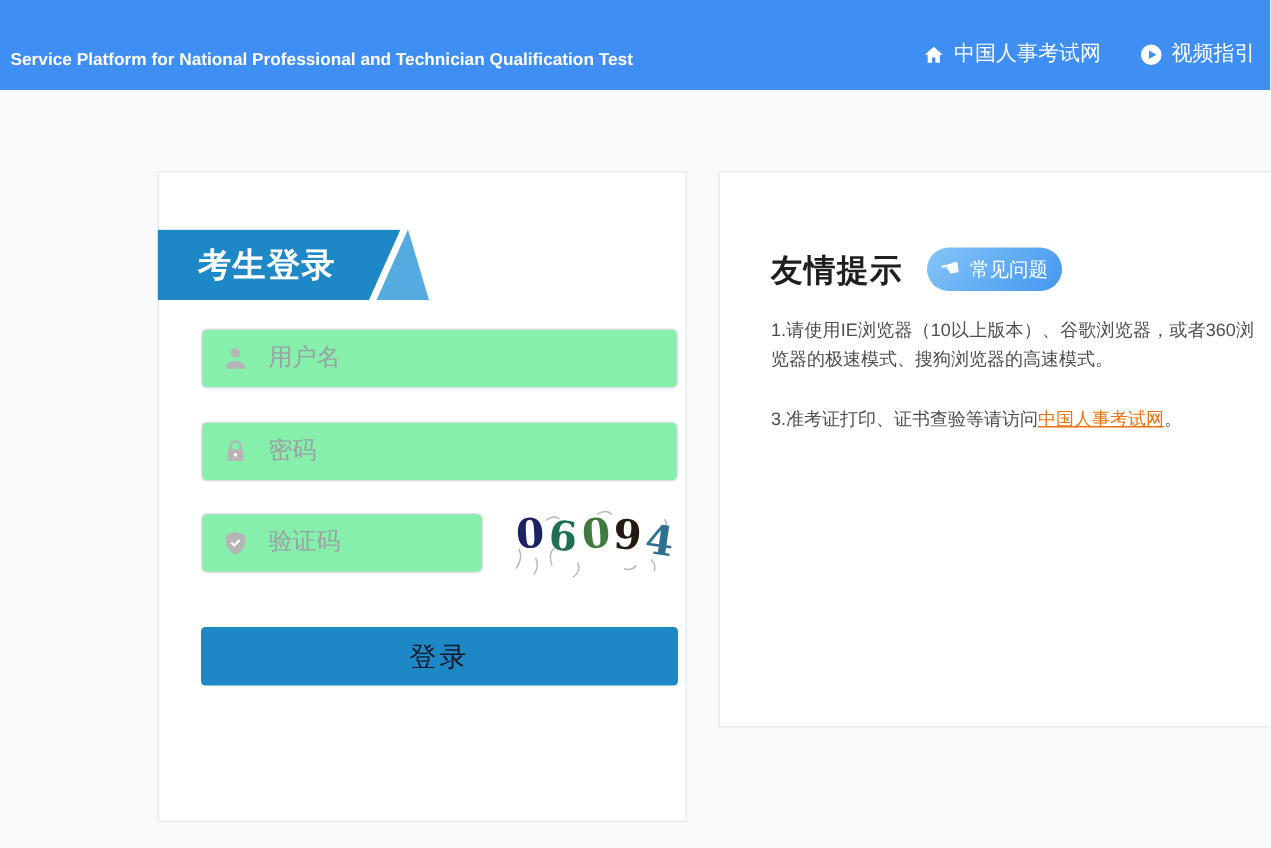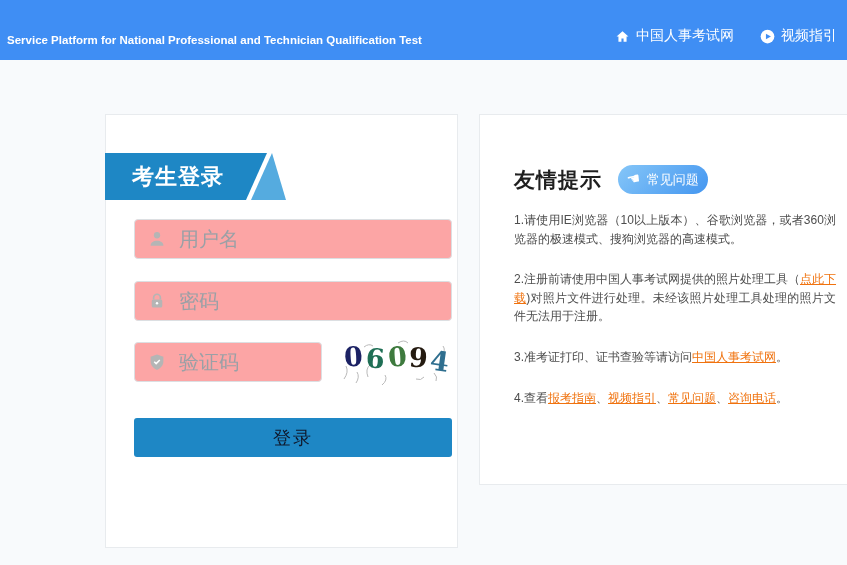--- a/index.html
+++ b/index.html
@@ -53,22 +53,22 @@
     background:#55abdf;
     clip-path:polygon(60% 0,100% 100%,0 100%);
   }
   
   .field{
     position:absolute;left:28px;width:318px;height:40px;box-sizing:border-box;
   }
   .field input{
     width:100%;height:100%;box-sizing:border-box;
     border:1px solid #dcdfe2;border-radius:4px;
-    padding:0 10px 0 44px;font-size:20px;color:#333;outline:none;
-    font-family:"Liberation Sans","DejaVu Sans",sans-serif;background:#fca5a5;
+    padding:0 10px 0 44px;font-size:16px;color:#333;outline:none;
+    font-family:"Liberation Sans","DejaVu Sans",sans-serif;background:#86efac;
   }
   .field input::placeholder{color:#9aa0a6;opacity:1;}
   .field .f-icon{
     position:absolute;left:14px;top:50%;transform:translateY(-50%);
     width:18px;height:18px;pointer-events:none;
   }
   #f-user{top:104px;}
   #f-pass{top:166px;}
   #f-captcha{top:227px;width:188px;}
   
@@ -209,19 +209,17 @@
   <div class="card" id="tips-card">
     <div class="tips-head">
       <span class="tips-title">友情提示</span>
       <button id="faq-btn">
         <span class="hand">☚</span>
         <span>常见问题</span>
       </button>
     </div>
     <div class="tips-body">
         <p class="tip"><span>1.请使用IE浏览器（10以上版本）、谷歌浏览器，或者360浏览器的极速模式、搜狗浏览器的高速模式。</span></p>
-        <p class="tip"><span>2.注册前请使用中国人事考试网提供的照片处理工具（</span><a class="olink">点此下载</a><span>)对照片文件进行处理。未经该照片处理工具处理的照片文件无法用于注册。</span></p>
         <p class="tip"><span>3.准考证打印、证书查验等请访问</span><a class="olink">中国人事考试网</a><span>。</span></p>
-        <p class="tip"><span>4.查看</span><a class="olink">报考指南</a><span>、</span><a class="olink">视频指引</a><span>、</span><a class="olink">常见问题</a><span>、</span><a class="olink">咨询电话</a><span>。</span></p>
       </div>
   </div>
 
 </div>
 
 </body></html>

